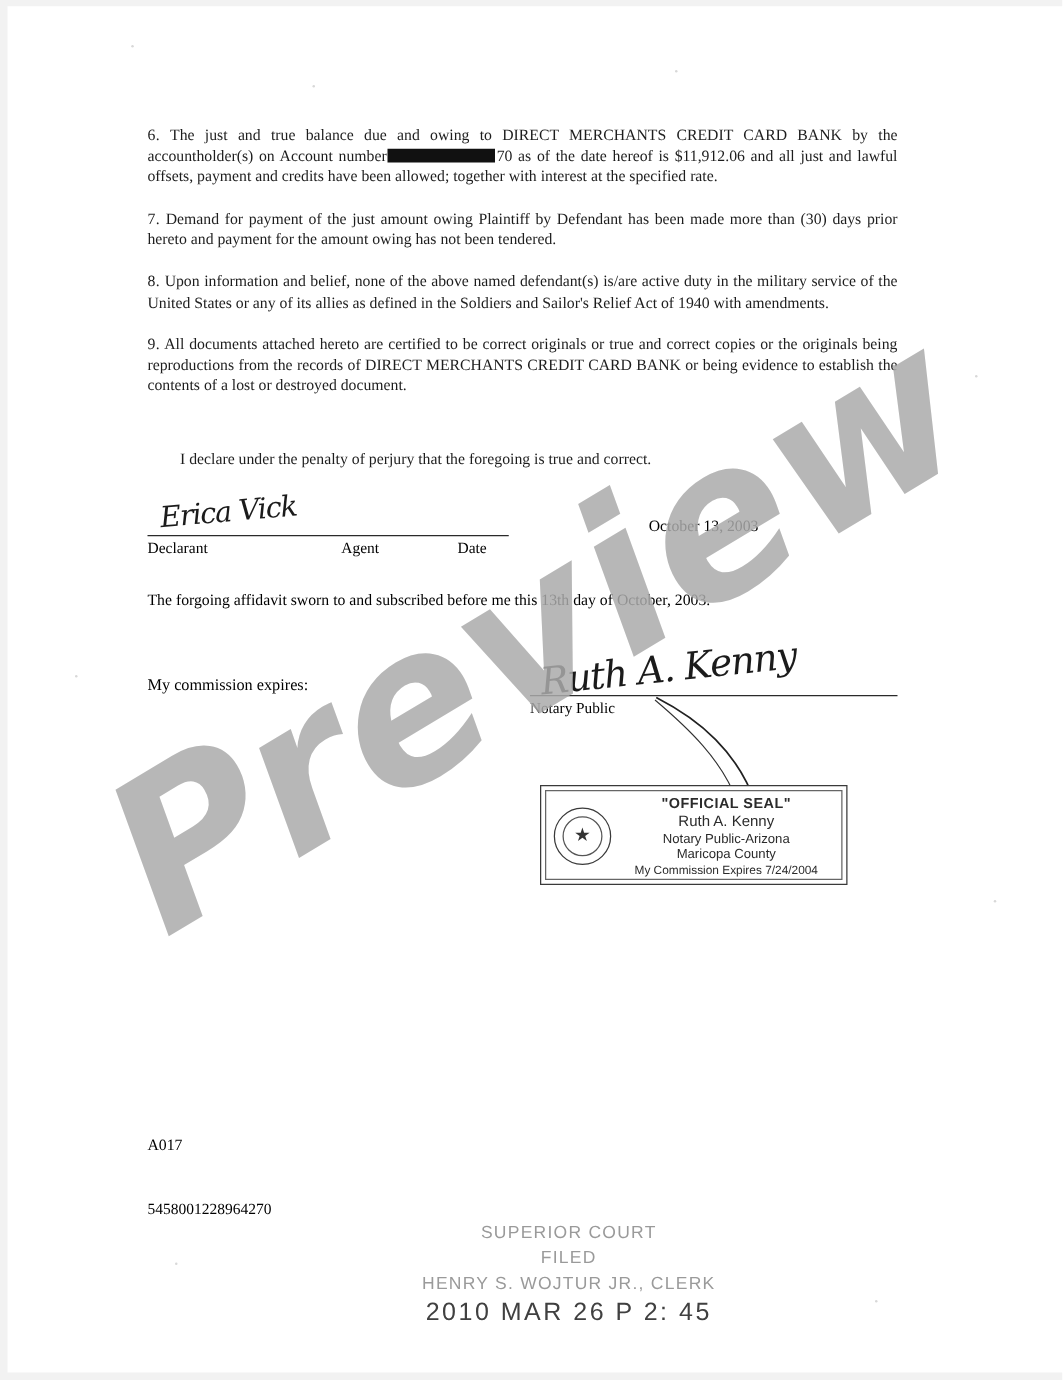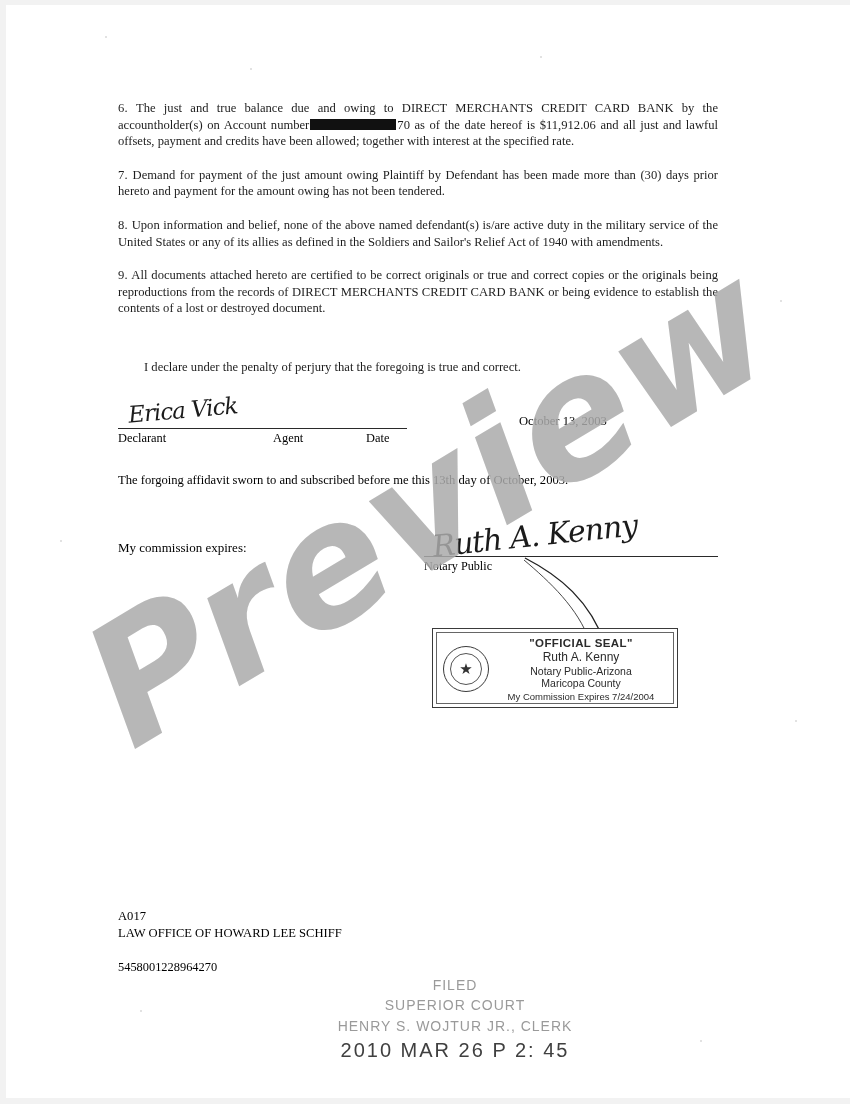--- a/index.html
+++ b/index.html
@@ -345,27 +345,26 @@
       <div class="l1">"OFFICIAL SEAL"</div>
       <div class="l2">Ruth A. Kenny</div>
       <div class="l3">Notary Public-Arizona</div>
       <div class="l4">Maricopa County</div>
       <div class="l5">My Commission Expires 7/24/2004</div>
     </div>
   </div>
 
   <div class="footer">
     <div>A017</div>
-    <div>LAW OFFICE OF HOWARD LEE SCHIFF</div>
   </div>
   <div class="acct-no">5458001228964270</div>
 
   <div class="court-stamp">
+    <div>SUPERIOR COURT</div>
     <div>FILED</div>
-    <div>SUPERIOR COURT</div>
     <div>HENRY S. WOJTUR JR., CLERK</div>
     <div class="big">2010 MAR 26  P 2: 45</div>
   </div>
 
   <div class="watermark">
     <span>Preview</span>
   </div>
 
 </div>
 

